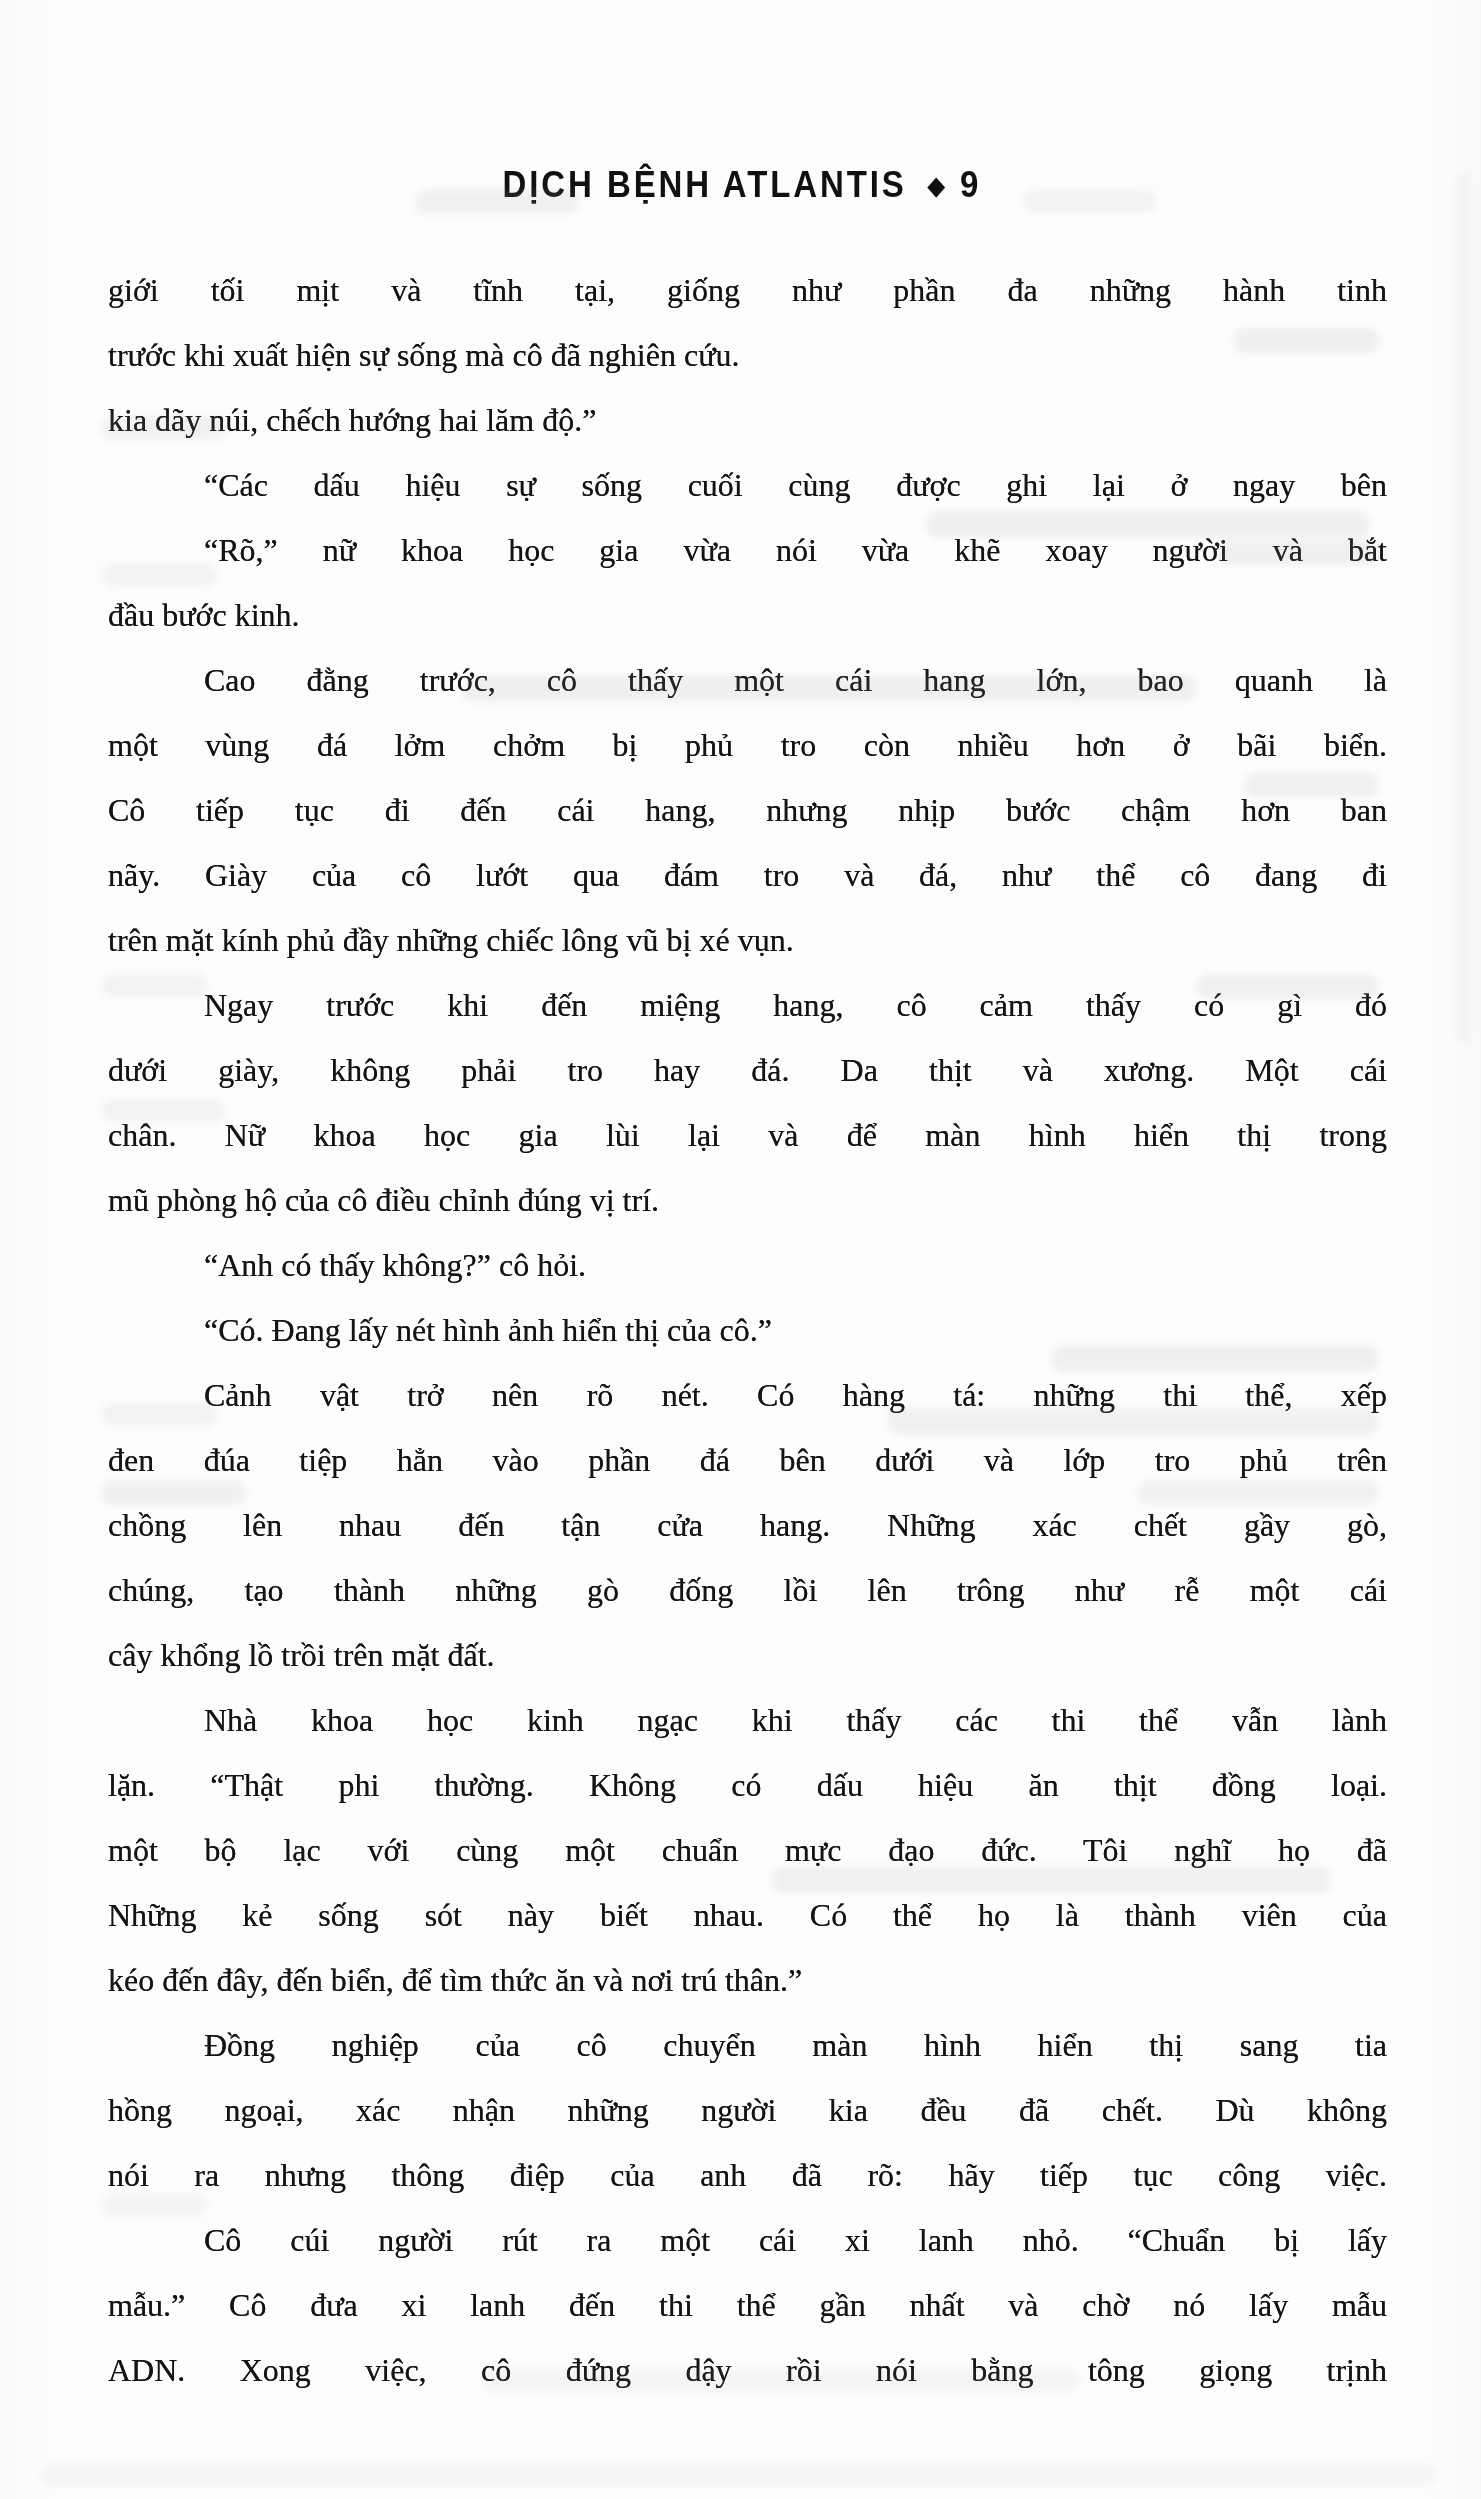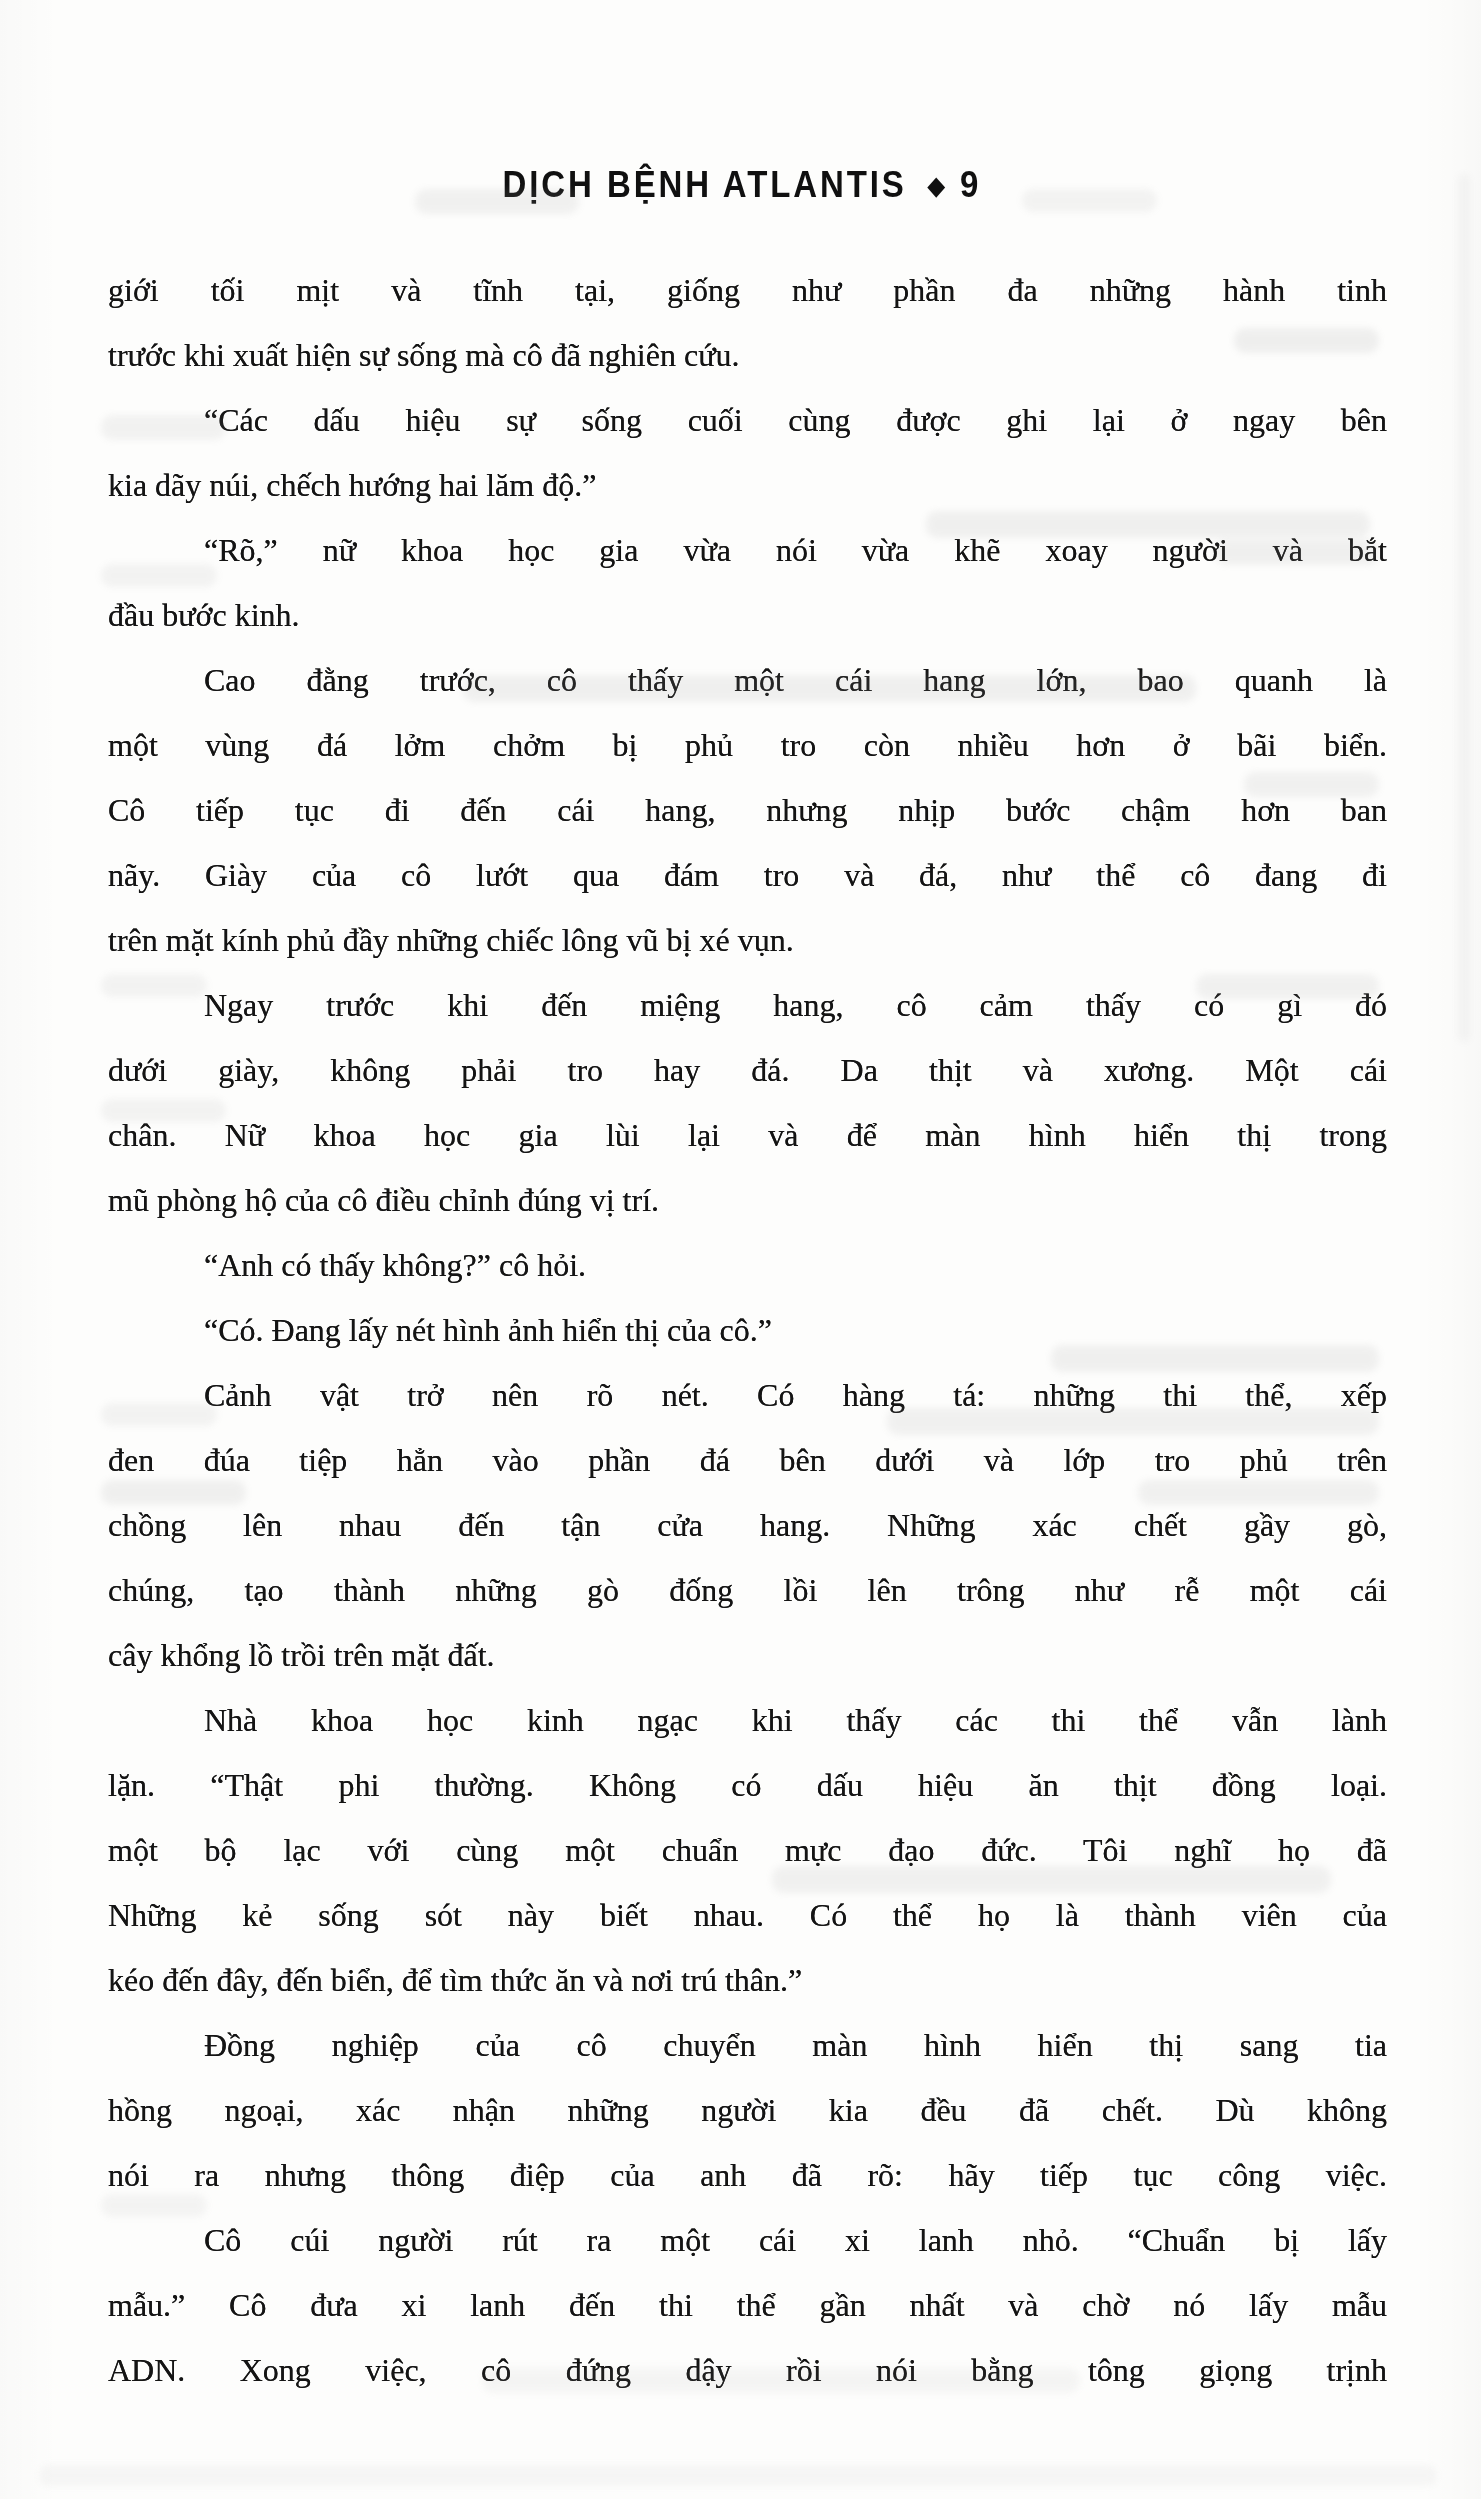--- a/index.html
+++ b/index.html
@@ -73,22 +73,22 @@
 
 <div class="page">
 
   <div class="running-head">
     <span>DỊCH BỆNH ATLANTIS</span><span class="sep">◆</span><span class="pagenum">9</span>
   </div>
 
   <div class="body-text">
       <div class="line fill">giới tối mịt và tĩnh tại, giống như phần đa những hành tinh</div>
       <div class="line">trước khi xuất hiện sự sống mà cô đã nghiên cứu.</div>
+      <div class="line">kia dãy núi, chếch hướng hai lăm độ.”</div>
       <div class="line indent fill">“Các dấu hiệu sự sống cuối cùng được ghi lại ở ngay bên</div>
-      <div class="line">kia dãy núi, chếch hướng hai lăm độ.”</div>
       <div class="line indent fill">“Rõ,” nữ khoa học gia vừa nói vừa khẽ xoay người và bắt</div>
       <div class="line">đầu bước kinh.</div>
       <div class="line indent fill">Cao đằng trước, cô thấy một cái hang lớn, bao quanh là</div>
       <div class="line fill">một vùng đá lởm chởm bị phủ tro còn nhiều hơn ở bãi biển.</div>
       <div class="line fill">Cô tiếp tục đi đến cái hang, nhưng nhịp bước chậm hơn ban</div>
       <div class="line fill">nãy. Giày của cô lướt qua đám tro và đá, như thể cô đang đi</div>
       <div class="line">trên mặt kính phủ đầy những chiếc lông vũ bị xé vụn.</div>
       <div class="line indent fill">Ngay trước khi đến miệng hang, cô cảm thấy có gì đó</div>
       <div class="line fill">dưới giày, không phải tro hay đá. Da thịt và xương. Một cái</div>
       <div class="line fill">chân. Nữ khoa học gia lùi lại và để màn hình hiển thị trong</div>

